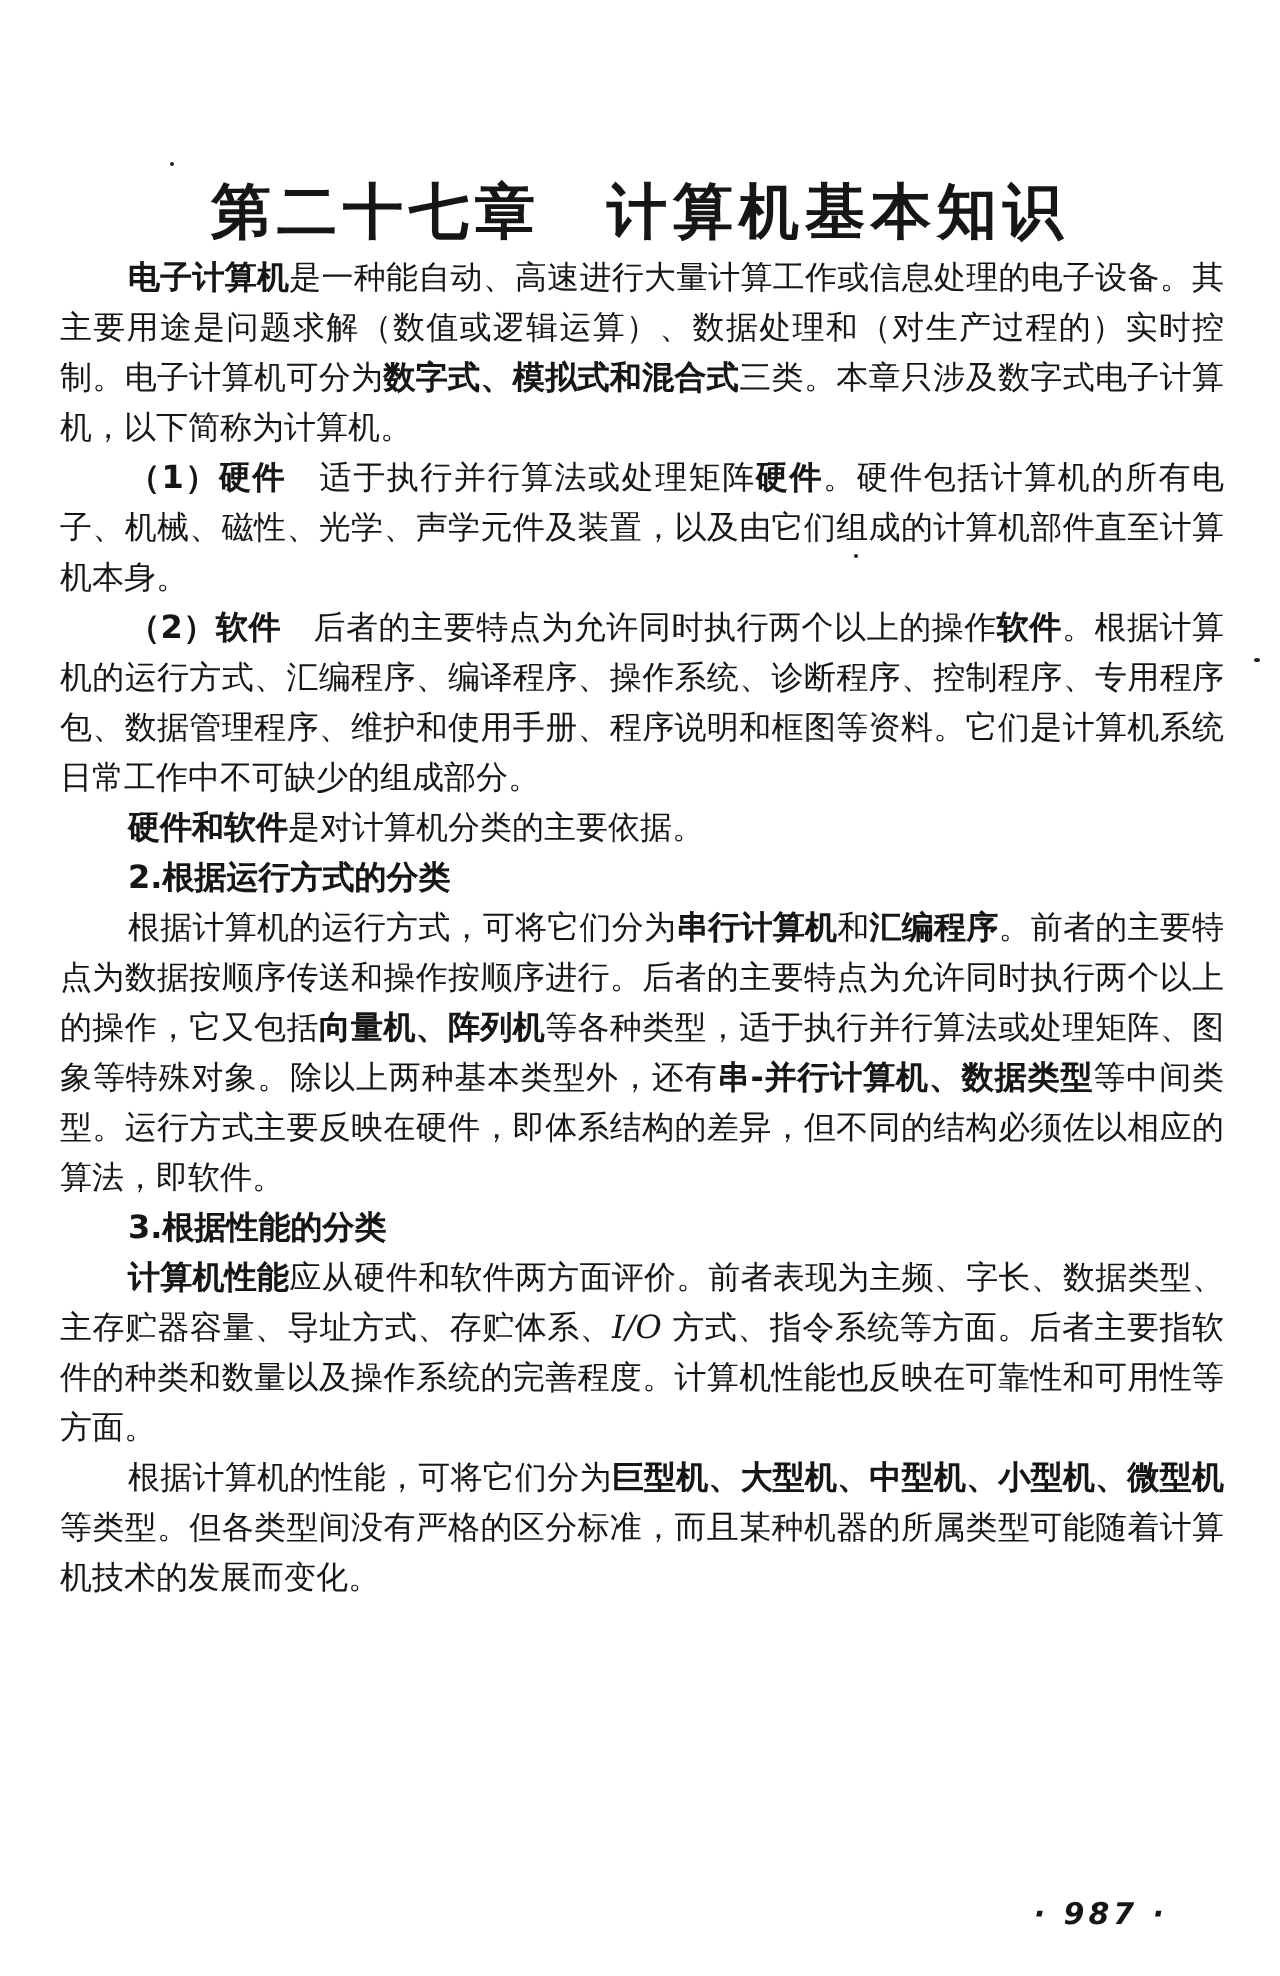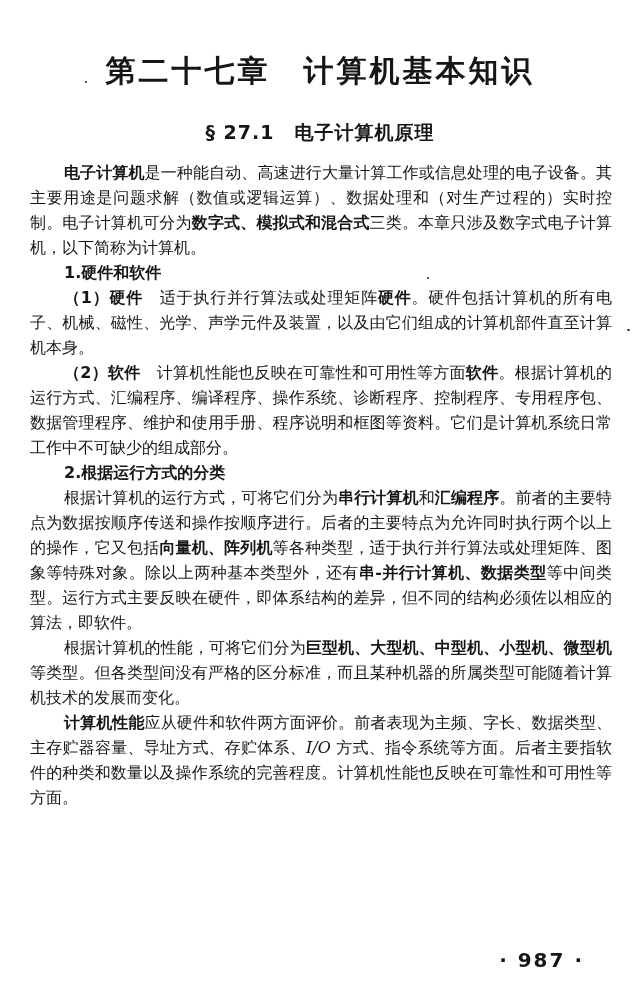--- a/index.html
+++ b/index.html
@@ -8,21 +8,21 @@
     position: relative;
     width: 640px;
     height: 988px;
     background: #ffffff;
     color: #161616;
     font-family: "DejaVu Sans", "Liberation Sans", sans-serif;
     overflow: hidden;
     margin: 0 auto;
   }
   .chapter-title {
-    padding-top: 52px;
+    padding-top: 88px;
     text-align: center;
     font-size: 30px;
     line-height: 38px;
     font-weight: 700;
     letter-spacing: 3px;
   }
   .section-title {
     margin: 30px 0 16px 0;
     text-align: center;
     font-size: 19px;
@@ -50,50 +50,51 @@
   .list-title {
     text-indent: 34px;
     font-weight: 700;
   }
   .bold { font-weight: 700; }
   .italic { font-style: italic; font-family: "DejaVu Serif", serif; }
   .page-number {
     position: absolute;
     top: 948px;
     right: 56px;
-    font-size: 20px;
+    font-size: 15px;
     font-weight: 700;
     letter-spacing: 2px;
+    font-style: italic;
   }
   .speck {
     position: absolute;
     background: #222;
     border-radius: 50%;
   }
   .speck.s1 { left: 85px; top: 81px; width: 2px; height: 2px; }
   .speck.s2 { left: 627px; top: 329px; width: 3px; height: 2px; }
   .speck.s3 { left: 427px; top: 277px; width: 2px; height: 2px; }
 </style>
 </head>
 <body>
 
 <div class="page">
   <div class="speck s1"></div>
   <div class="speck s2"></div>
   <div class="speck s3"></div>
 
   <h1 class="chapter-title">第二十七章　计算机基本知识</h1>
 
-  <h2 class="section-title">§ 27.1　电子计算机原理</h2>
 
   <div class="page-body">
       <p class="para"><span class="bold">电子计算机</span><span>是一种能自动、高速进行大量计算工作或信息处理的电子设备。其主要用途是问题求解（数值或逻辑运算）、数据处理和（对生产过程的）实时控制。电子计算机可分为</span><span class="bold">数字式、模拟式和混合式</span><span>三类。本章只涉及数字式电子计算机，以下简称为计算机。</span></p>
-      <p class="list-title"><span>1.硬件和软件</span></p>
       <p class="para"><span class="bold">（1）硬件</span><span>　适于执行并行算法或处理矩阵</span><span class="bold">硬件</span><span>。硬件包括计算机的所有电子、机械、磁性、光学、声学元件及装置，以及由它们组成的计算机部件直至计算机本身。</span></p>
-      <p class="para"><span class="bold">（2）软件</span><span>　计算机性能也反映在可靠性和可用性等方面</span><span class="bold">软件</span><span>。根据计算机的运行方式、汇编程序、编译程序、操作系统、诊断程序、控制程序、专用程序包、数据管理程序、维护和使用手册、程序说明和框图等资料。它们是计算机系统日常工作中不可缺少的组成部分。</span></p>
+      <p class="para"><span class="bold">（2）软件</span><span>　后者的主要特点为允许同时执行两个以上的操作</span><span class="bold">软件</span><span>。根据计算机的运行方式、汇编程序、编译程序、操作系统、诊断程序、控制程序、专用程序包、数据管理程序、维护和使用手册、程序说明和框图等资料。它们是计算机系统日常工作中不可缺少的组成部分。</span></p>
+      <p class="para"><span class="bold">硬件和软件</span><span>是对计算机分类的主要依据。</span></p>
       <p class="list-title"><span>2.根据运行方式的分类</span></p>
       <p class="para"><span>根据计算机的运行方式，可将它们分为</span><span class="bold">串行计算机</span><span>和</span><span class="bold">汇编程序</span><span>。前者的主要特点为数据按顺序传送和操作按顺序进行。后者的主要特点为允许同时执行两个以上的操作，它又包括</span><span class="bold">向量机、阵列机</span><span>等各种类型，适于执行并行算法或处理矩阵、图象等特殊对象。除以上两种基本类型外，还有</span><span class="bold">串-并行计算机、数据类型</span><span>等中间类型。运行方式主要反映在硬件，即体系结构的差异，但不同的结构必须佐以相应的算法，即软件。</span></p>
+      <p class="list-title"><span>3.根据性能的分类</span></p>
+      <p class="para"><span class="bold">计算机性能</span><span>应从硬件和软件两方面评价。前者表现为主频、字长、数据类型、主存贮器容量、导址方式、存贮体系、</span><span class="italic">I/O</span><span> 方式、指令系统等方面。后者主要指软件的种类和数量以及操作系统的完善程度。计算机性能也反映在可靠性和可用性等方面。</span></p>
       <p class="para"><span>根据计算机的性能，可将它们分为</span><span class="bold">巨型机、大型机、中型机、小型机、微型机</span><span>等类型。但各类型间没有严格的区分标准，而且某种机器的所属类型可能随着计算机技术的发展而变化。</span></p>
-      <p class="para"><span class="bold">计算机性能</span><span>应从硬件和软件两方面评价。前者表现为主频、字长、数据类型、主存贮器容量、导址方式、存贮体系、</span><span class="italic">I/O</span><span> 方式、指令系统等方面。后者主要指软件的种类和数量以及操作系统的完善程度。计算机性能也反映在可靠性和可用性等方面。</span></p>
     </div>
 
   <div class="page-number">· 987 ·</div>
 </div>
 
 </body></html>

